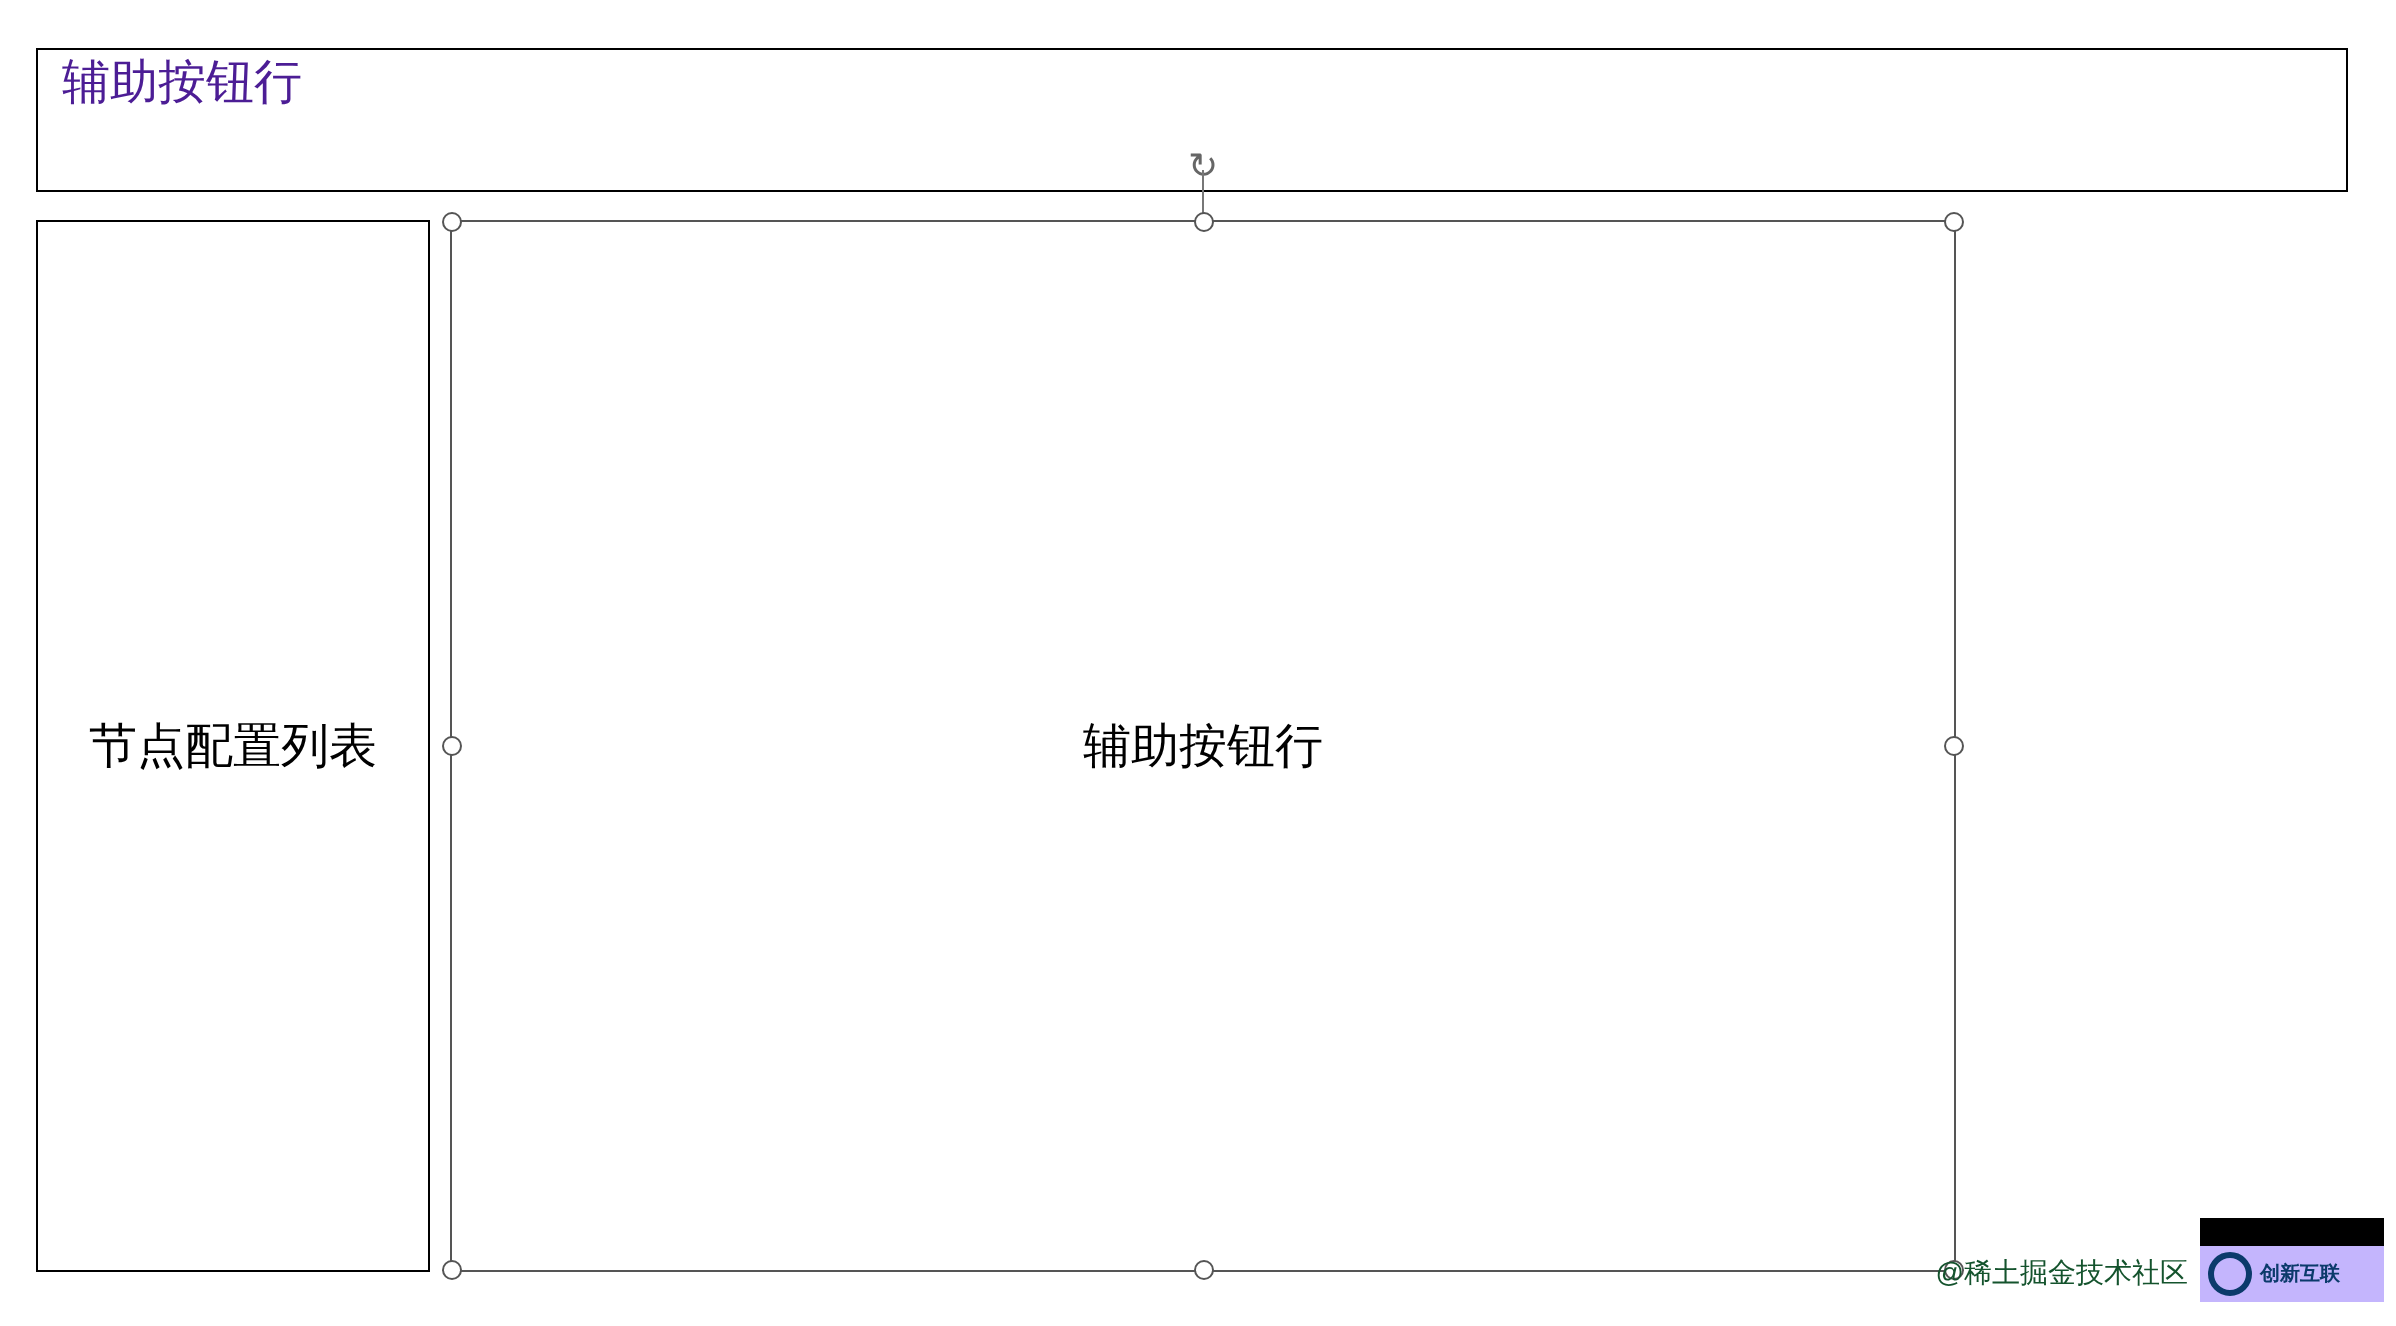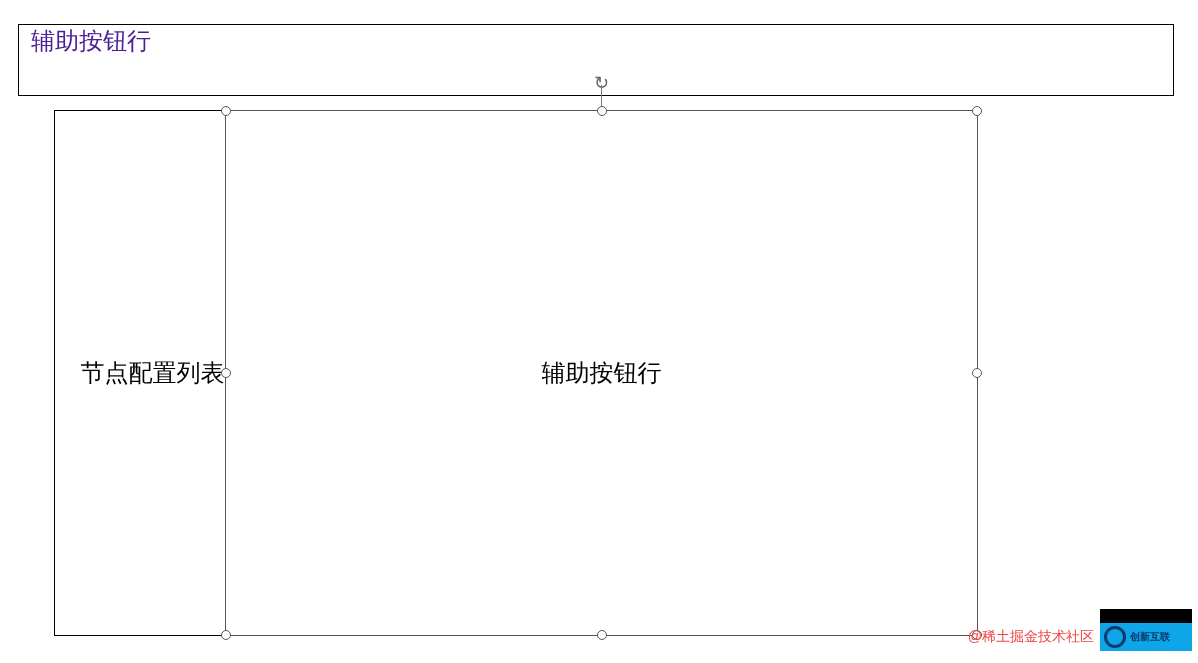--- a/index.html
+++ b/index.html
@@ -42,21 +42,20 @@
     font-size: 24px;
     color: #000;
     text-align: center;
     padding: 0 8px;
   }
   .left-panel {
     left: 0;
     top: 0;
     width: 197px;
     height: 526px;
-    margin-left: 36px;
   }
   .canvas-panel {
     left: 207px;
     top: 0;
     width: 753px;
     height: 526px;
     border-color: #555;
   }
   .right-panel {
     left: 960px;
@@ -106,35 +105,35 @@
   .watermark {
     position: absolute;
     right: 6px;
     bottom: 12px;
     display: flex;
     align-items: center;
     gap: 6px;
   }
   .wm-text {
     font-size: 14px;
-    color: #ef4444;
+    color: #14532d;
   }
   .wm-bar {
     position: absolute;
     right: 6px;
     bottom: 40px;
     width: 92px;
     height: 14px;
     background: #000;
   }
   .wm-logo {
     position: relative;
     width: 92px;
     height: 28px;
-    background: #0ea5e9;
+    background: #c4b5fd;
     display: flex;
     align-items: center;
     gap: 4px;
     padding-left: 4px;
     font-size: 10px;
     color: #0b3a6b;
     font-weight: 600;
   }
   .wm-logo::before {
     content: "";

